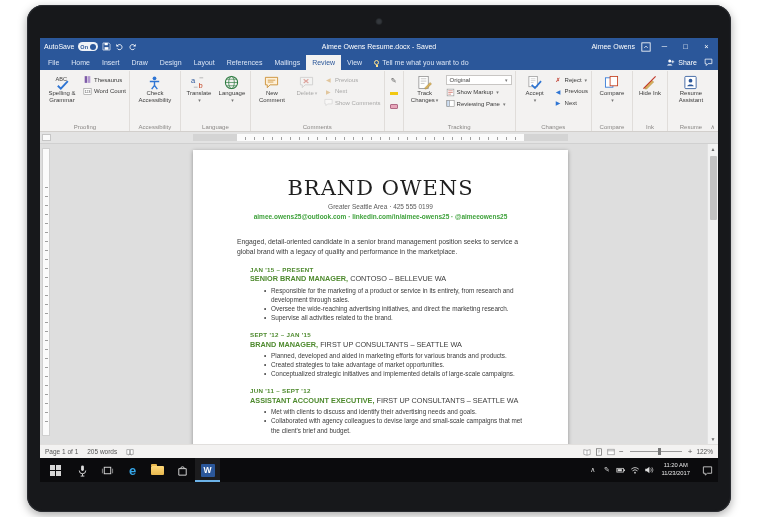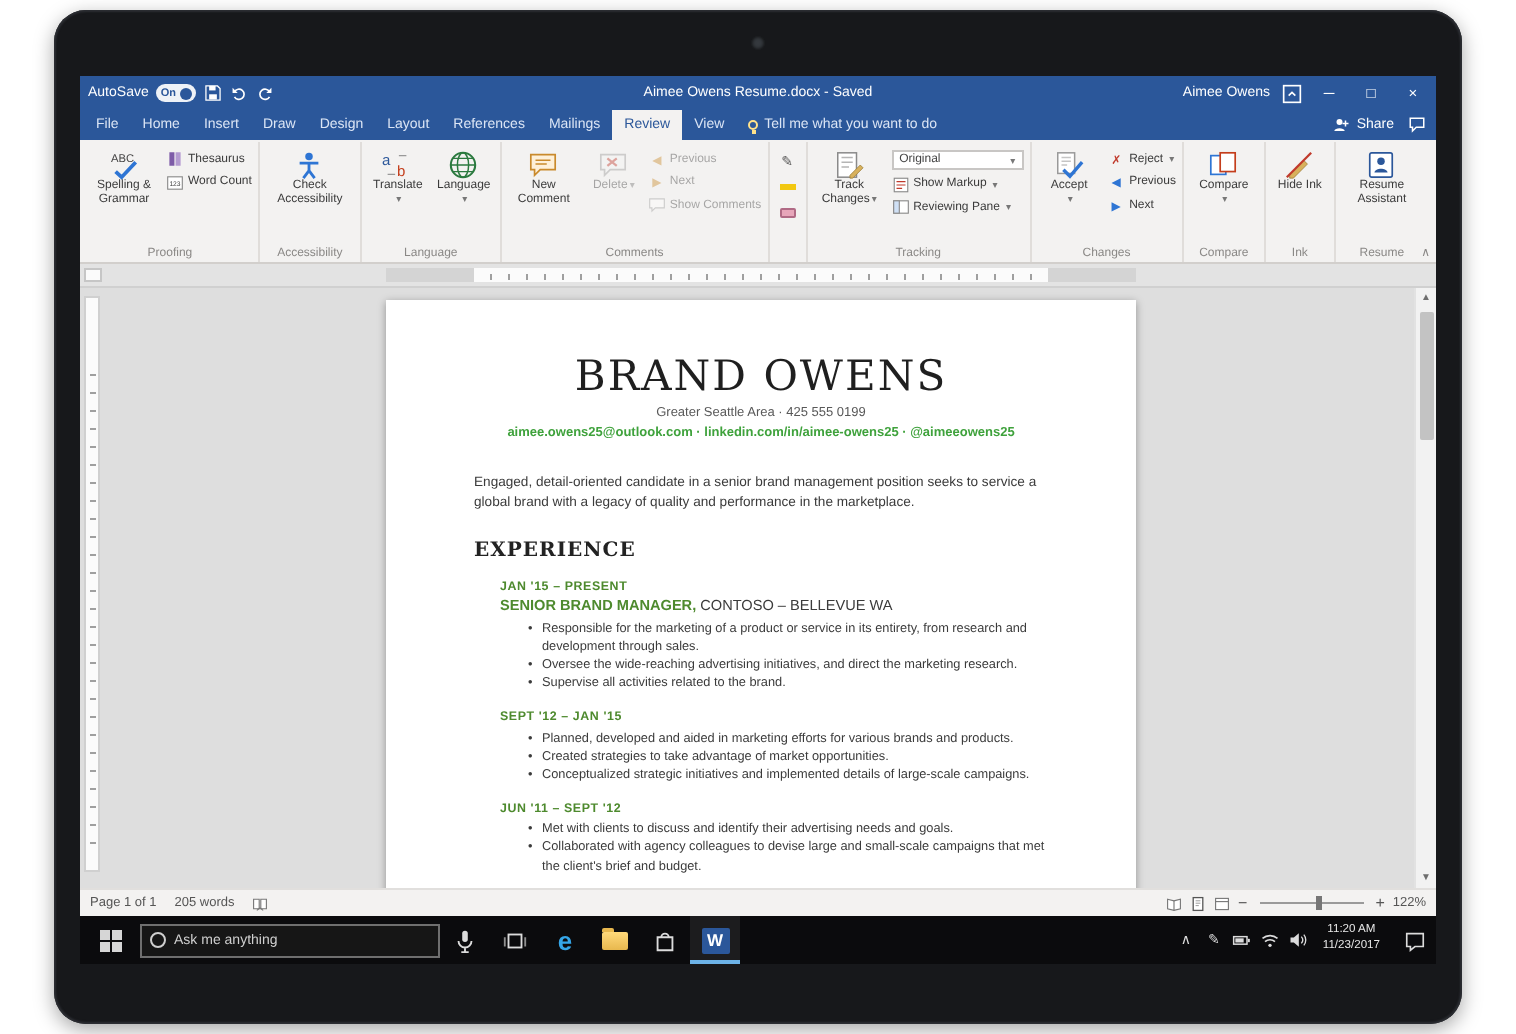--- a/index.html
+++ b/index.html
@@ -497,45 +497,50 @@
       </div>
 
       <div class="page">
         <div class="r-name">
           <span>BRAND</span>
           <span class="last">OWENS</span>
         </div>
         <div class="r-sub">Greater Seattle Area · 425 555 0199</div>
         <div class="r-contact">aimee.owens25@outlook.com · linkedin.com/in/aimee-owens25 · @aimeeowens25</div>
         <p class="r-summary">Engaged, detail-oriented candidate in a senior brand management position seeks to service a global brand with a legacy of quality and performance in the marketplace.</p>
-        <div class="r-section">EXPERIENCE</div>
 
         <div class="entry">
           <div class="e-dates">JAN '15 – PRESENT</div>
           <div class="e-roleline">
             <span class="e-role">SENIOR BRAND MANAGER,</span><span class="e-org"> CONTOSO – BELLEVUE WA</span>
           </div>
           <ul>
             <li>Responsible for the marketing of a product or service in its entirety, from research and development through sales.</li>
             <li>Oversee the wide-reaching advertising initiatives, and direct the marketing research.</li>
             <li>Supervise all activities related to the brand.</li>
           </ul>
         </div>
 
         <div class="entry">
           <div class="e-dates">SEPT '12 – JAN '15</div>
+          <div class="e-roleline">
+            <span class="e-role">BRAND MANAGER,</span><span class="e-org"> FIRST UP CONSULTANTS – SEATTLE WA</span>
+          </div>
           <ul>
             <li>Planned, developed and aided in marketing efforts for various brands and products.</li>
             <li>Created strategies to take advantage of market opportunities.</li>
             <li>Conceptualized strategic initiatives and implemented details of large-scale campaigns.</li>
           </ul>
         </div>
 
         <div class="entry">
           <div class="e-dates">JUN '11 – SEPT '12</div>
+          <div class="e-roleline">
+            <span class="e-role">ASSISTANT ACCOUNT EXECUTIVE,</span><span class="e-org"> FIRST UP CONSULTANTS – SEATTLE WA</span>
+          </div>
           <ul>
             <li>Met with clients to discuss and identify their advertising needs and goals.</li>
             <li>Collaborated with agency colleagues to devise large and small-scale campaigns that met the client's brief and budget.</li>
           </ul>
         </div>
       </div>
 
       <div class="scrollbar">
         <span>▲</span>
         <span class="sb-thumb"></span>
@@ -582,24 +587,20 @@
 
     <div class="taskbar">
       <span class="start">
         <span class="winlogo">
             <span></span>
             <span></span>
             <span></span>
             <span></span>
           </span>
       </span>
-      <span class="searchwrap">
-        <span class="cortana"></span>
-        <input class="searchinput" placeholder="Ask me anything" style="">
-      </span>
       <span class="task-btn">
         <svg viewBox="0 0 14 14">
             <rect x="5.5" y="1.5" width="3" height="6" rx="1.5" fill="#dcdcdc"></rect>
             <path d="M3.5 7a3.5 3.5 0 0 0 7 0M7 10.5V13M5 13h4" stroke="#dcdcdc" stroke-width="1" fill="none"></path>
           </svg>
       </span>
       <span class="task-btn">
         <svg viewBox="0 0 14 14">
             <rect x="3.5" y="3.5" width="7" height="7" fill="none" stroke="#dcdcdc"></rect>
             <path d="M1.5 5v5M12.5 5v5" stroke="#8f8f8f"></path>

